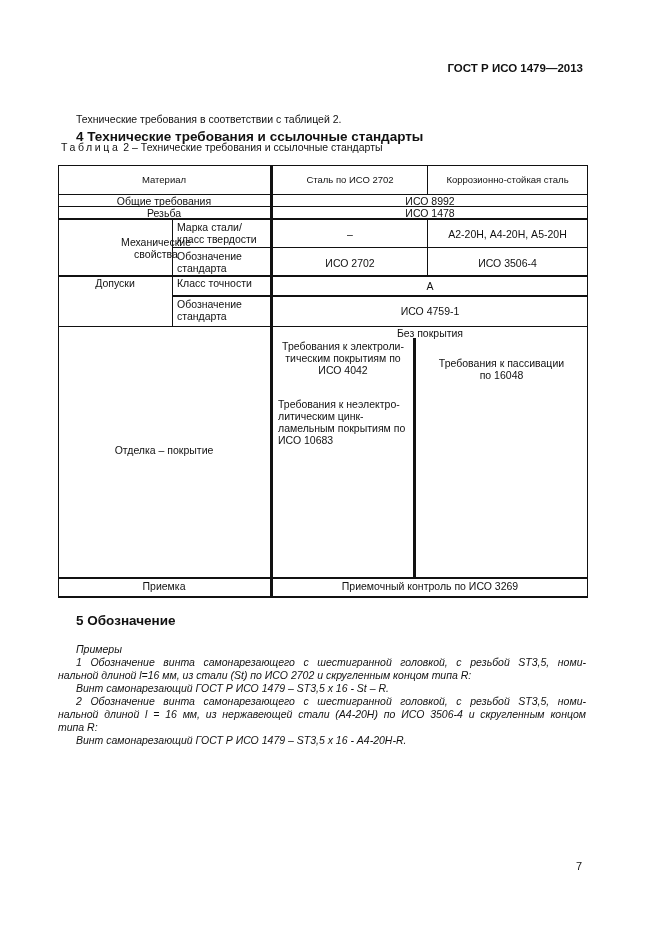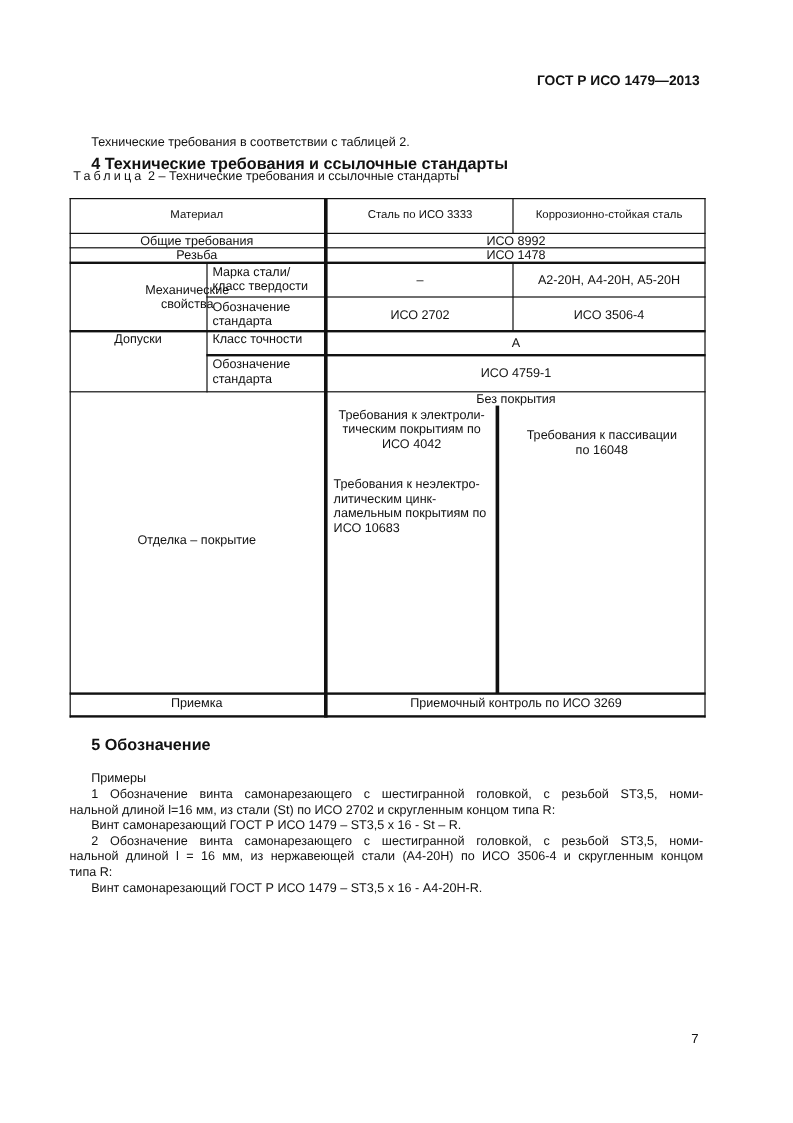--- a/index.html
+++ b/index.html
@@ -12,21 +12,21 @@
   #table-caption { left:61px; top:141px; font-size:10.5px; }
   #table-caption .spaced { letter-spacing:2.6px; }
 
   .t { position:absolute; font-size:10.5px; line-height:12px; text-align:center; }
   .hl { position:absolute; height:0; border-top:1px solid #111; }
   .hl.b { border-top:2px solid #111; }
   .vl { position:absolute; width:0; border-left:1px solid #111; }
   .vl.b { border-left:3px solid #111; }
 
   #sec5-title { left:76px; top:613px; font-weight:bold; font-size:13.5px; }
-  .it { position:absolute; font-size:10.5px; line-height:13px; color:#111; }
+  .it { position:absolute; font-style:italic; font-size:10.5px; line-height:13px; color:#111; }
   .just { text-align:justify; text-align-last:justify; }
   #page-number { left:576px; top:860px; font-size:11px; }
 </style>
 </head>
 <body>
 
 <div class="abs" id="doc-id">ГОСТ Р ИСО 1479—2013</div>
 <div class="abs" id="sec4-title">4 Технические требования и ссылочные стандарты</div>
 <div class="abs" id="sec4-text">Технические требования в соответствии с таблицей 2.</div>
 <div class="abs" id="table-caption"><span class="spaced">Таблица</span><span> 2 – Технические требования и ссылочные стандарты</span></div>
@@ -46,21 +46,21 @@
 
   <div class="vl" style="left:58px;top:165px;height:433px;"></div>
   <div class="vl" style="left:587px;top:165px;height:433px;"></div>
   <div class="vl b" style="left:270px;top:165px;height:433px;"></div>
   <div class="vl" style="left:172px;top:219px;height:108px;"></div>
   <div class="vl" style="left:427px;top:165px;height:30px;"></div>
   <div class="vl" style="left:427px;top:219px;height:57px;"></div>
   <div class="vl b" style="left:413px;top:338px;height:240px;"></div>
 
   <div class="t" style="left:58px;width:212px;top:174px;font-size:9.5px;">Материал</div>
-  <div class="t" style="left:273px;width:154px;top:174px;font-size:9.5px;">Сталь по ИСО 3333</div>
+  <div class="t" style="left:273px;width:154px;top:174px;font-size:9.5px;">Сталь по ИСО 2702</div>
   <div class="t" style="left:428px;width:159px;top:174px;font-size:9.5px;">Коррозионно-стойкая сталь</div>
 
   <div class="t" style="left:58px;width:212px;top:195px;">Общие требования</div>
   <div class="t" style="left:273px;width:314px;top:195px;">ИСО 8992</div>
   <div class="t" style="left:58px;width:212px;top:207px;">Резьба</div>
   <div class="t" style="left:273px;width:314px;top:207px;">ИСО 1478</div>
 
   <div class="t" style="left:58px;width:114px;top:236px;margin-left:41px;">
     <div>Механические</div>
     <div>свойства</div>

